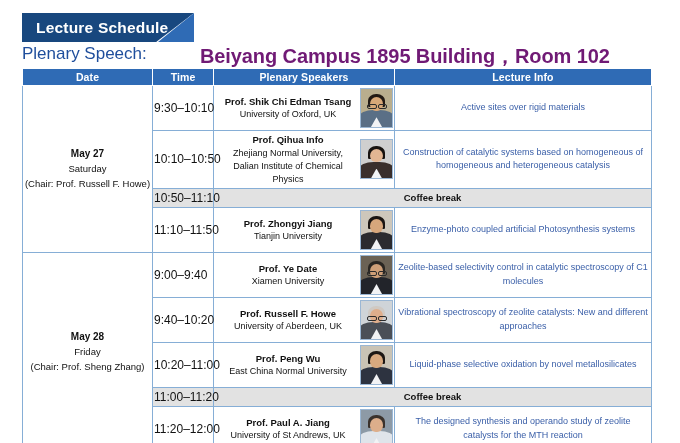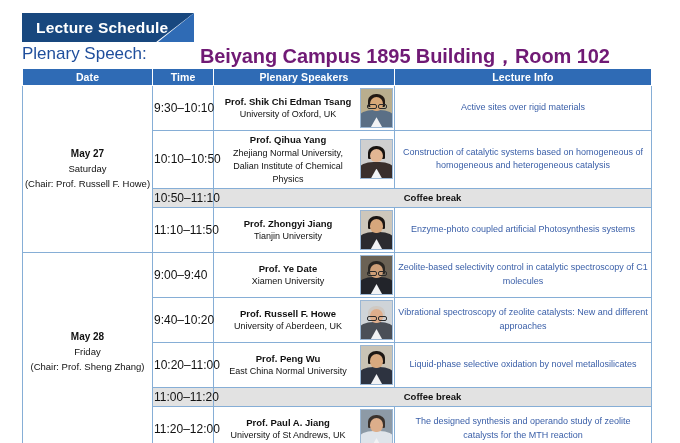--- a/index.html
+++ b/index.html
@@ -128,21 +128,21 @@
             </div>
           </div>
         </td>
         <td class="info-cell">Active sites over rigid materials</td>
       </tr>
       <tr>
         <td class="time-cell">10:10–10:50</td>
         <td class="spk-cell">
           <div class="spk-inner">
             <div class="spk-txt">
-              <div class="spk-name">Prof. Qihua Yang</div>
+              <div class="spk-name">Prof. Qihua Info</div>
               <div class="spk-aff">Zhejiang Normal University,</div>
               <div class="spk-aff">Dalian Institute of Chemical Physics</div>
             </div>
             <div class="spk-photo">
               <div class="ph">
                 <div class="bg" style="background:#cfcfcf"></div>
                 <div class="body" style="height:44%;background:#3a2f2c"></div>
                 <div class="shirt"></div>
                 <div class="hair" style="left:24%;top:14%;width:52%;height:34%;background:#17120f"></div>
                 <div class="head" style="left:29%;top:22%;width:42%;height:36%;background:#e3b693"></div>

